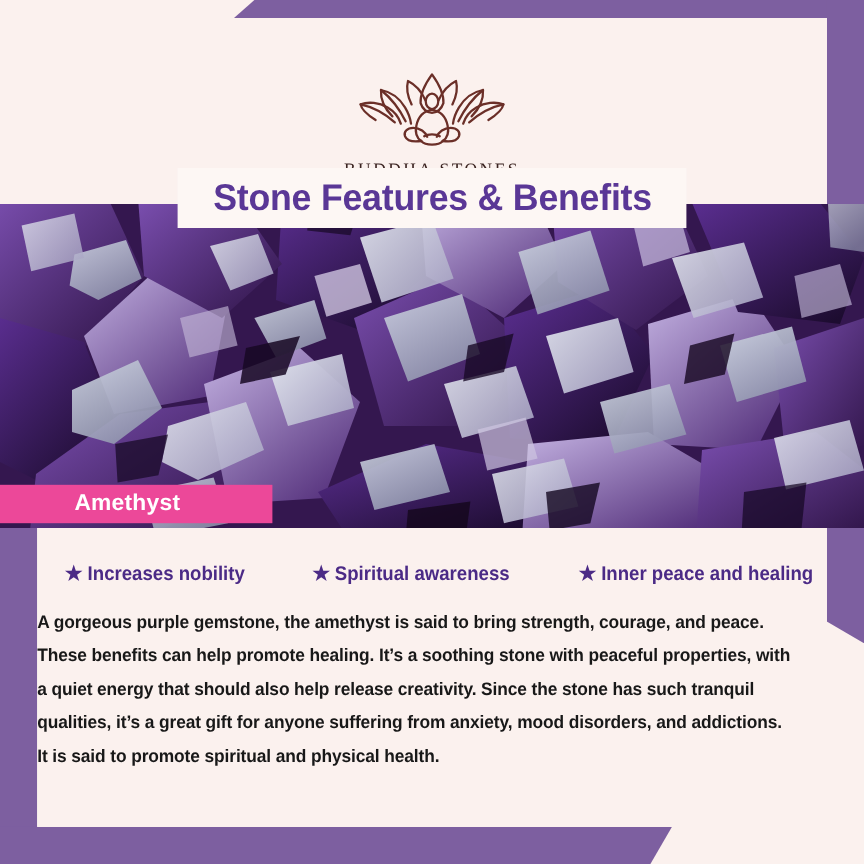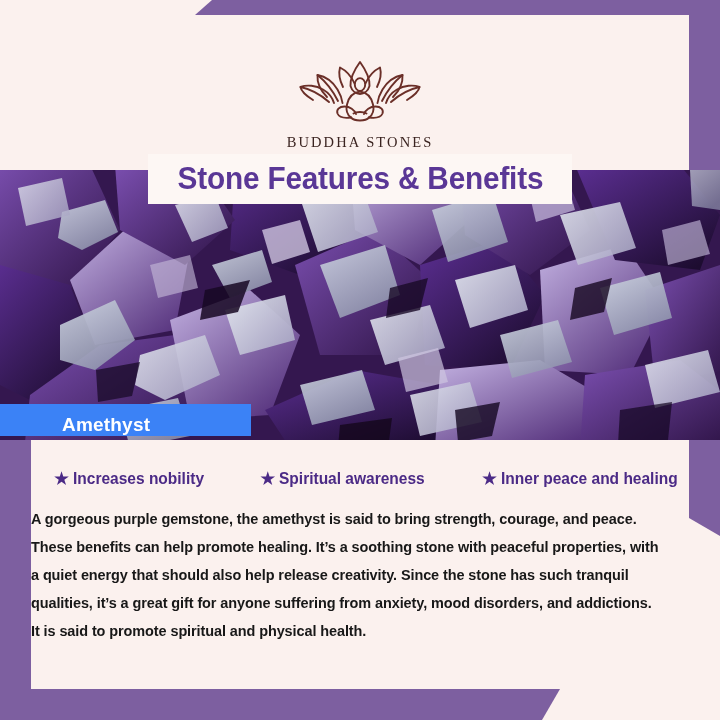--- a/index.html
+++ b/index.html
@@ -47,43 +47,43 @@
   }
   #logo-mark{width:128px;height:72px;display:block;}
   #logo-word{
     margin-top:3px;
     font-family:"Liberation Serif", serif;
     font-size:14.5px;letter-spacing:2.1px;color:#3a2320;font-weight:400;
   }
 
   
   #title-plaque{
-    position:absolute;left:117px;top:139px;width:424px;height:50px;
+    position:absolute;left:117px;top:125px;width:424px;height:50px;
     background:#fdf7f4;
     display:flex;align-items:center;justify-content:center;
     z-index:4;
   }
   #title-text{
     font-family:"Liberation Sans Narrow","Liberation Sans",sans-serif;
     font-weight:700;font-size:31px;color:#5a3796;
     letter-spacing:-0.2px;white-space:nowrap;
     transform:scaleX(0.96);
   }
 
   
   #photo{
     position:absolute;left:-31px;top:155px;width:720px;height:270px;
     overflow:hidden;background:#2b1442;
   }
   #photo svg{display:block;width:720px;height:270px;}
 
   
   #stone-name-bar{
-    position:absolute;left:-31px;top:389px;width:251px;height:32px;
-    background:#3b82f6;display:flex;align-items:flex-end;z-index:5;
+    position:absolute;left:-31px;top:389px;width:227px;height:32px;
+    background:#ec4899;display:flex;align-items:center;z-index:5;
   }
   #stone-name{
     margin-left:62px;color:#ffffff;font-weight:700;font-size:19px;
     font-family:"Liberation Sans",sans-serif;letter-spacing:0.2px;
   }
 
   
   #benefits{
     position:absolute;left:22px;top:448px;width:636px;height:30px;
     display:flex;align-items:center;justify-content:space-between;

